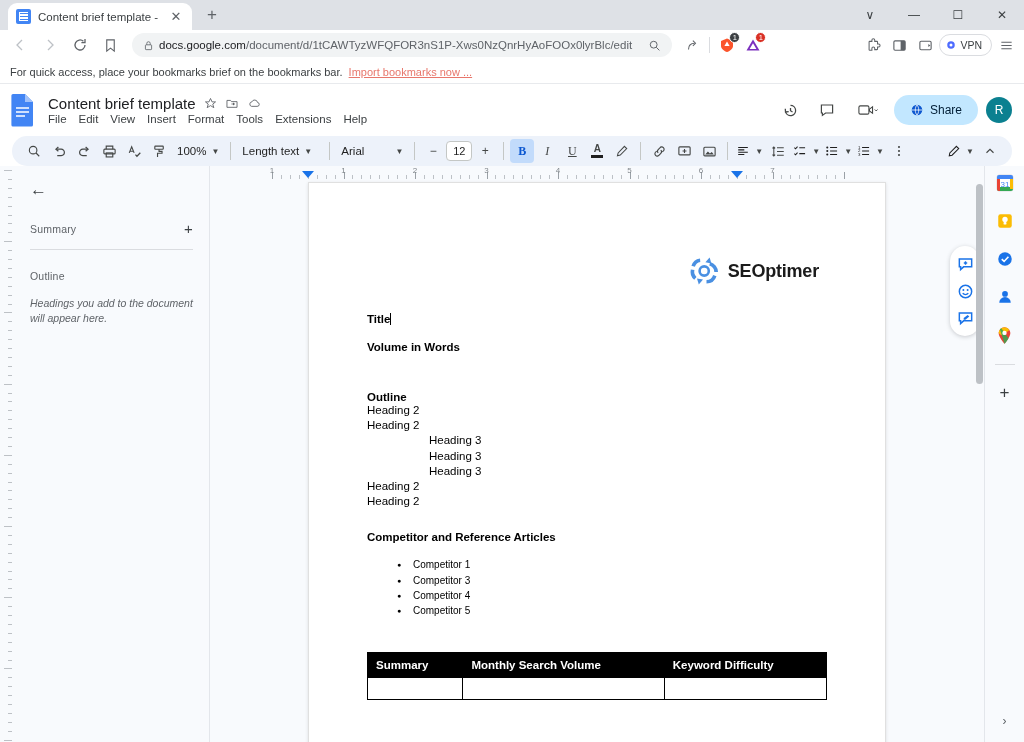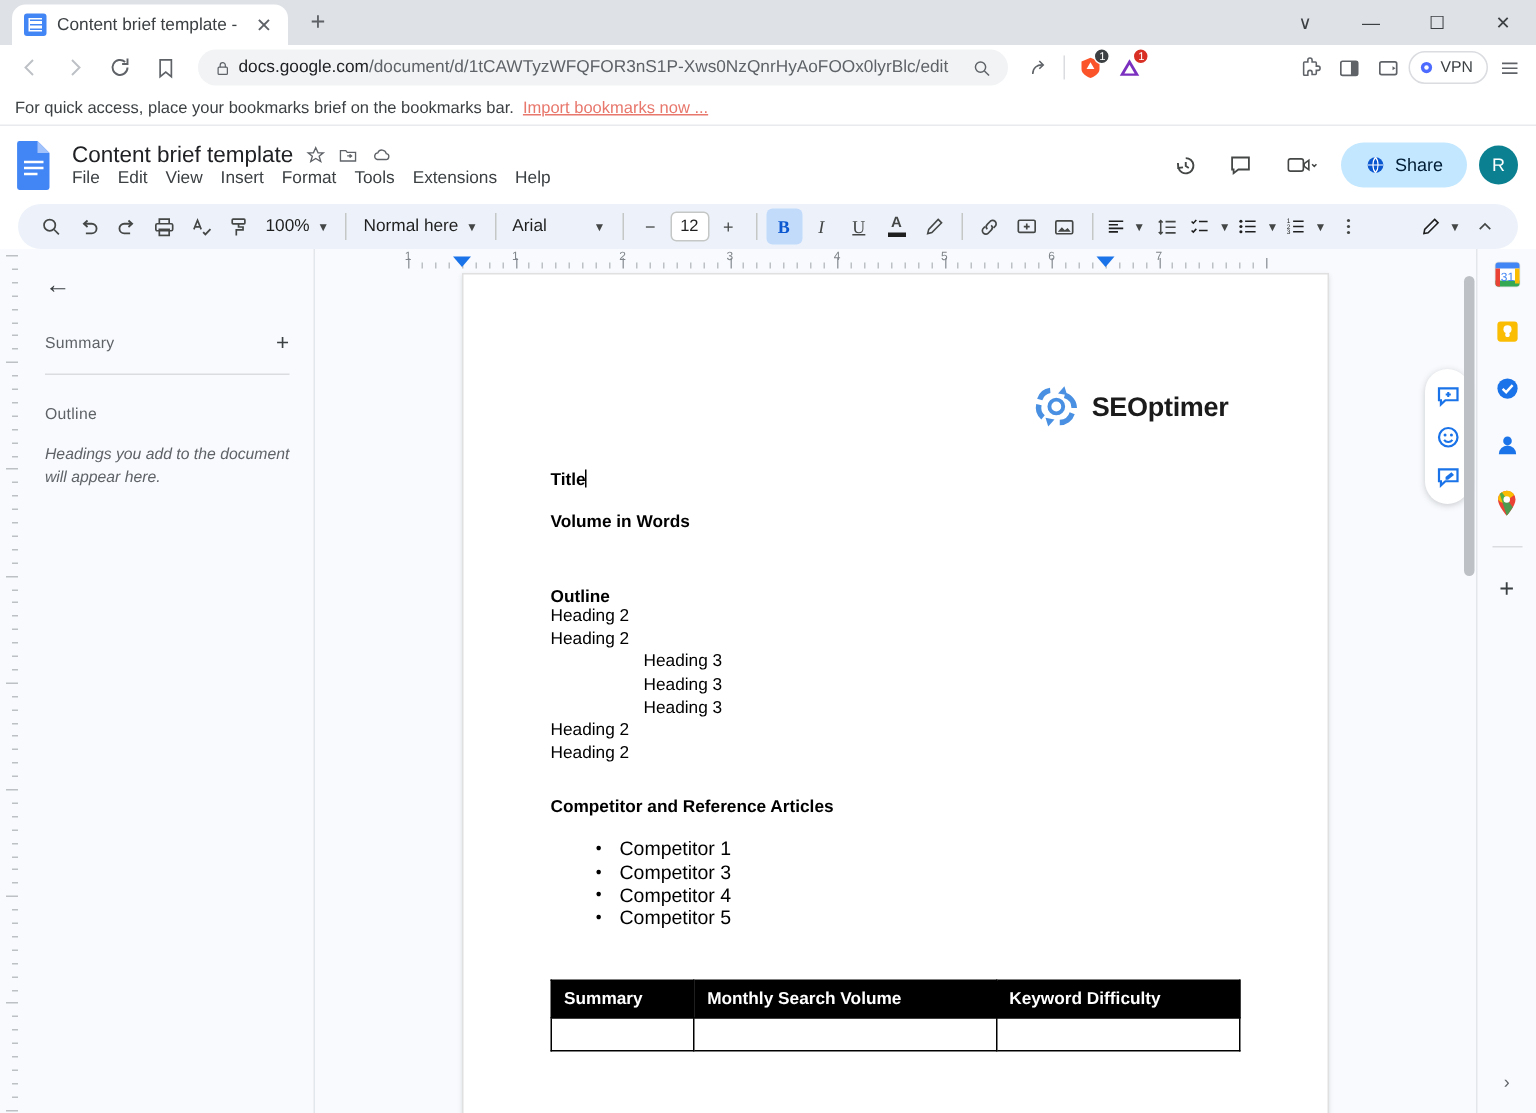--- a/index.html
+++ b/index.html
@@ -235,21 +235,21 @@
   .spacer-sm { height: 16px; }
   .spacer-md { height: 22px; }
   .caret-bar {
     display: inline-block; width: 1px; height: 12px; background: #000;
     vertical-align: -2px; margin-left: 0px;
   }
   .outline-list .lvl3 { padding-left: 62px; }
   .outline-list div { line-height: 15.2px; font-size: 11.5px; color: #000; }
   .bullets { list-style: none; margin: 14px 0 0 0; padding-left: 30px; }
   .bullets li {
-    font-size: 13px; color: #000; line-height: 15.2px;
+    font-size: 10px; color: #000; line-height: 15.2px;
     position: relative; padding-left: 16px;
   }
   .bullets li::before {
     content: "\25CF"; position: absolute; left: 0; top: 0; font-size: 7px; line-height: 15.2px;
   }
   .kw-table { width: 100%; border-collapse: collapse; margin-top: 16px; }
   .kw-table th {
     background: #000; color: #fff; font-size: 11.5px; font-weight: bold;
     text-align: left; padding: 6px 8px; border: 1px solid #000;
   }
@@ -518,21 +518,21 @@
           <rect x="3" y="2.2" width="9" height="3.4" rx=".6" fill="none" stroke="currentColor" stroke-width="1.2"></rect>
           <path d="M7.5 5.6v2.2h3.2v2.1H5.9v3.9" fill="none" stroke="currentColor" stroke-width="1.2"></path>
         </svg>
     </div>
     <div class="tool-text">
       <span>100%</span>
       <span class="caret">▼</span>
     </div>
     <div class="tsep"></div>
     <div class="tool-text" style="min-width:86px">
-      <span>Normal here</span>
+      <span>Length text</span>
       <span class="caret">▼</span>
     </div>
     <div class="tsep"></div>
     <div class="tool-text" style="min-width:72px">
       <span>Arial</span>
       <span class="caret" style="margin-left:auto">▼</span>
     </div>
     <div class="tsep"></div>
     <div class="tool">−</div>
     <div class="fontsize-box">12</div>

